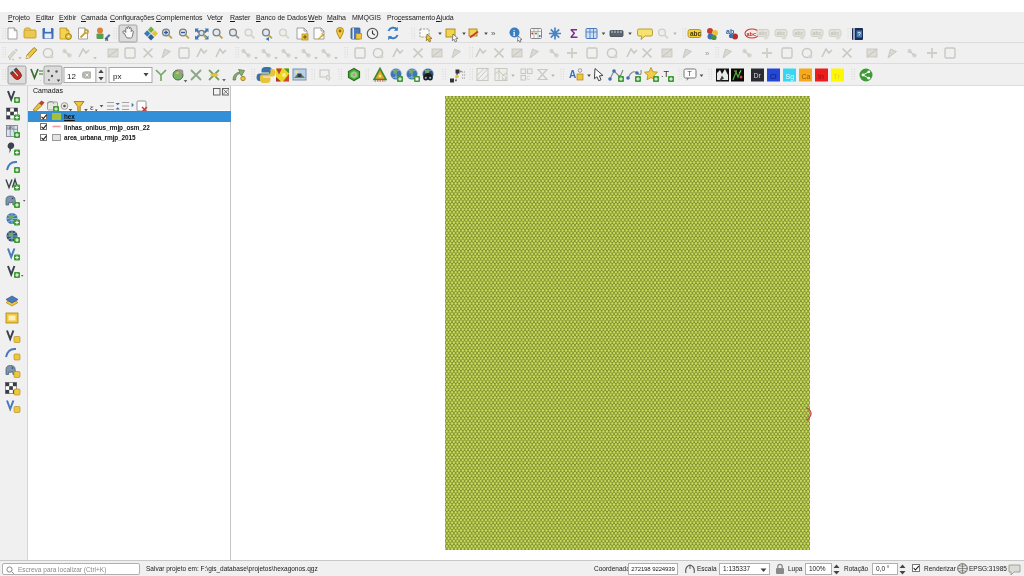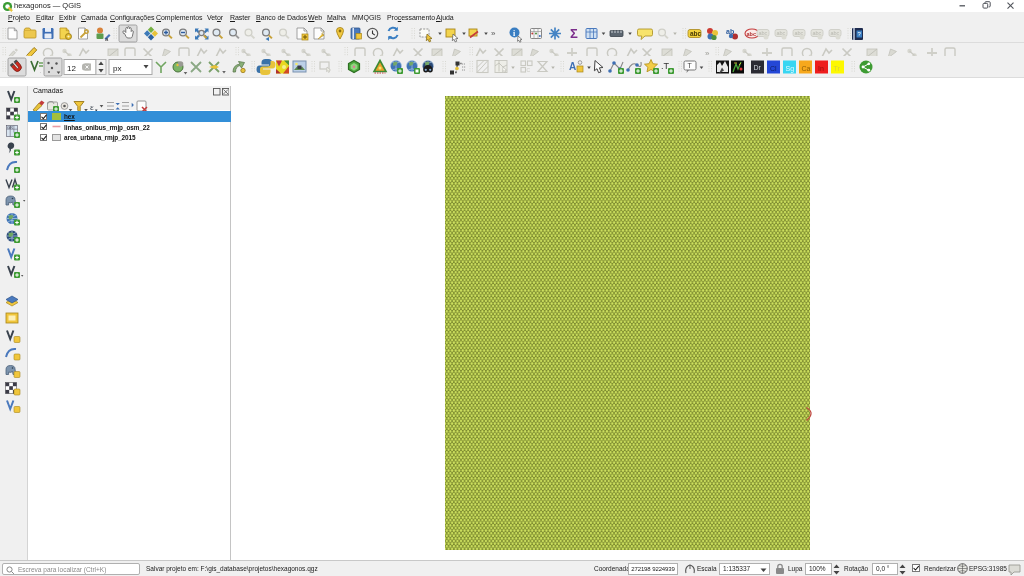--- a/index.html
+++ b/index.html
@@ -15,34 +15,20 @@
 .canvas { left:232px; top:86px; width:792px; height:474px; background:#fff; }
 .statusbar { left:0; top:560px; width:1024px; height:16px; background:#f0f0f0; border-top:1px solid #c8c8c8; font-size:6.5px; color:#1a1a1a; }
 .row { position:absolute; left:0; width:203px; height:10.7px; }
 .rowtext { position:absolute; left:36px; top:2px; font-size:6.4px; font-weight:bold; color:#111; white-space:nowrap; letter-spacing:-0.08px; }
 .cb { position:absolute; left:12px; top:1.6px; width:7px; height:7px; background:#fff; border:1px solid #777; }
 .cb svg { position:absolute; left:0; top:0; }
 .sw { position:absolute; left:23.5px; top:1.8px; width:9px; height:7px; }
 </style></head><body>
 <div id="app">
 
-<div class="abs titlebar">
-  <svg class="abs" style="left:2px;top:1px" width="11" height="11">
-    <circle cx="5.5" cy="5.5" r="4.6" fill="#3a9b35"></circle>
-        <circle cx="5.5" cy="5.5" r="2.2" fill="#fff"></circle>
-    <path d="M6.5 6.5 l3.6 3.6" stroke="#e8c33a" stroke-width="2.2"></path>
-  </svg>
-  <div class="abs title">hexagonos — QGIS</div>
-  <svg class="abs" style="left:890px;top:0" width="134" height="12">
-    <path d="M69.5 5.8 h5.5" stroke="#50535a" stroke-width="1.3"></path>
-    <path d="M95 3.2 v-0.6 a0.9 0.9 0 0 1 0.9-0.9 h3.4 a0.9 0.9 0 0 1 0.9 0.9 v3.4 a0.9 0.9 0 0 1-0.9 0.9 h-0.6" fill="none" stroke="#50535a" stroke-width="1"></path>
-    <rect x="93" y="3.4" width="4.7" height="4.7" rx="0.9" fill="none" stroke="#50535a" stroke-width="1"></rect>
-    <path d="M117.5 2.7 l6 6 m0 -6 l-6 6" stroke="#50535a" stroke-width="1.1"></path>
-  </svg>
-</div>
 
 <div class="abs menubar">
   <span style="left:8px"><u>P</u>rojeto</span>
   <span style="left:36px"><u>E</u>ditar</span>
   <span style="left:59px"><u>E</u>xibir</span>
   <span style="left:81px"><u>C</u>amada</span>
   <span style="left:110px"><u>C</u>onfigurações</span>
   <span style="left:156px"><u>C</u>omplementos</span>
   <span style="left:207px">Vet<u>o</u>r</span>
   <span style="left:230px"><u>R</u>aster</span>
@@ -277,21 +263,21 @@
         <path d="M842.5 5.5 l9 9 m0 -9 l-9 9" stroke="#c9c9c2" stroke-width="1.7" fill="none"></path>
         <rect x="867" y="6" width="10" height="8" fill="#dddDD6" stroke="#c2c2ba" stroke-width="0.8"></rect>
         <path d="M867 14 l10 -8" stroke="#c2c2ba" stroke-width="1"></path>
         <path d="M888 15 l2.5-9 l6 2.5 z" fill="#d9d9d2" stroke="#c2c2ba" stroke-width="0.8"></path>
         <circle cx="909.5" cy="8" r="2.2" fill="#d6d6cf"></circle>
         <circle cx="914.5" cy="12.5" r="2.2" fill="#d6d6cf"></circle>
         <path d="M909.5 8 l5 4.5" stroke="#c9c9c2" stroke-width="1.2"></path>
         <path d="M927 10 h10 m-5 -5 v10" stroke="#cfcfc8" stroke-width="1.8"></path>
         <rect x="945" y="5" width="10" height="10" rx="1.5" fill="none" stroke="#c9c9c2" stroke-width="1.4"></rect>
       </svg></div>
-<div class="abs tb" style="top:56px;height:22px"><svg width="1024" height="22">
+<div class="abs tb" style="top:64px;height:22px"><svg width="1024" height="22">
         <path d="M3 5 v12 m2.5 -12 v12" stroke="#d8d8d2" stroke-width="1" stroke-dasharray="1 1.4"></path>
         <rect x="8" y="2" width="18" height="18" rx="1.5" fill="#dcdcdc" stroke="#9a9a9a" stroke-width="0.9"></rect>
         <g transform="rotate(-40 17 11)">
           <path d="M13 6.5 v5 q0 4 4 4 t4-4 v-5 h-3 v5 q0 1.3-1 1.3 t-1-1.3 v-5 z" fill="#cc2a1e" stroke="#6e1a12" stroke-width="0.7"></path>
           <rect x="12.8" y="4.8" width="3.4" height="2.2" fill="#4a4a4a"></rect>
           <rect x="17.8" y="4.8" width="3.4" height="2.2" fill="#4a4a4a"></rect>
         </g>
         <path d="M31 5 l3.5 9 l3.5-9" fill="none" stroke="#3c6e34" stroke-width="1.7"></path>
         <path d="M39 7 h4 m-4 3 h4" stroke="#6da05e" stroke-width="1.3"></path>
         <text x="40" y="17" font-size="5" fill="#777">.</text>

